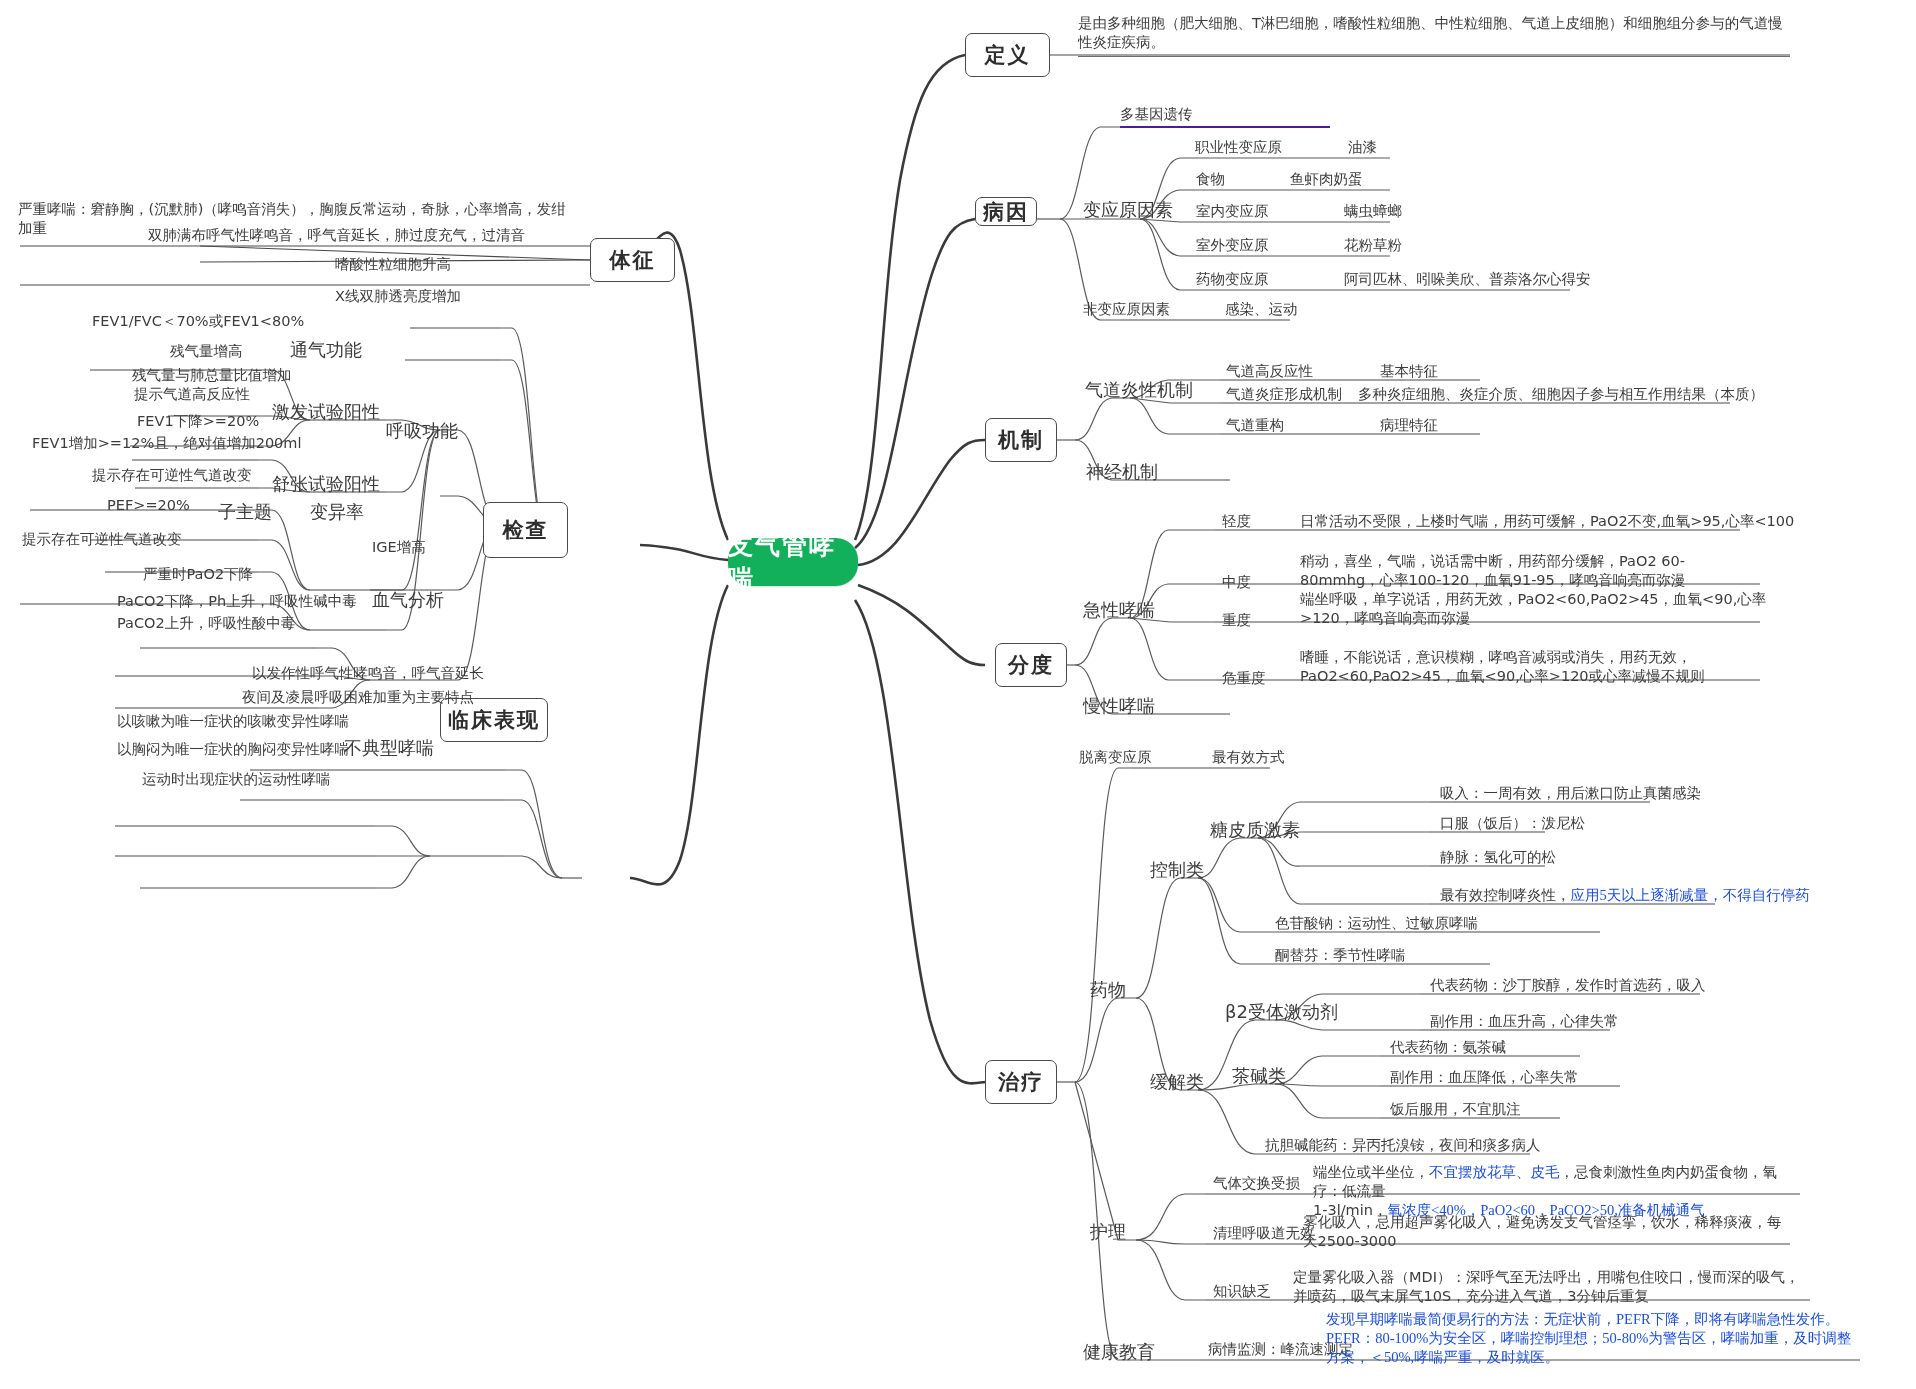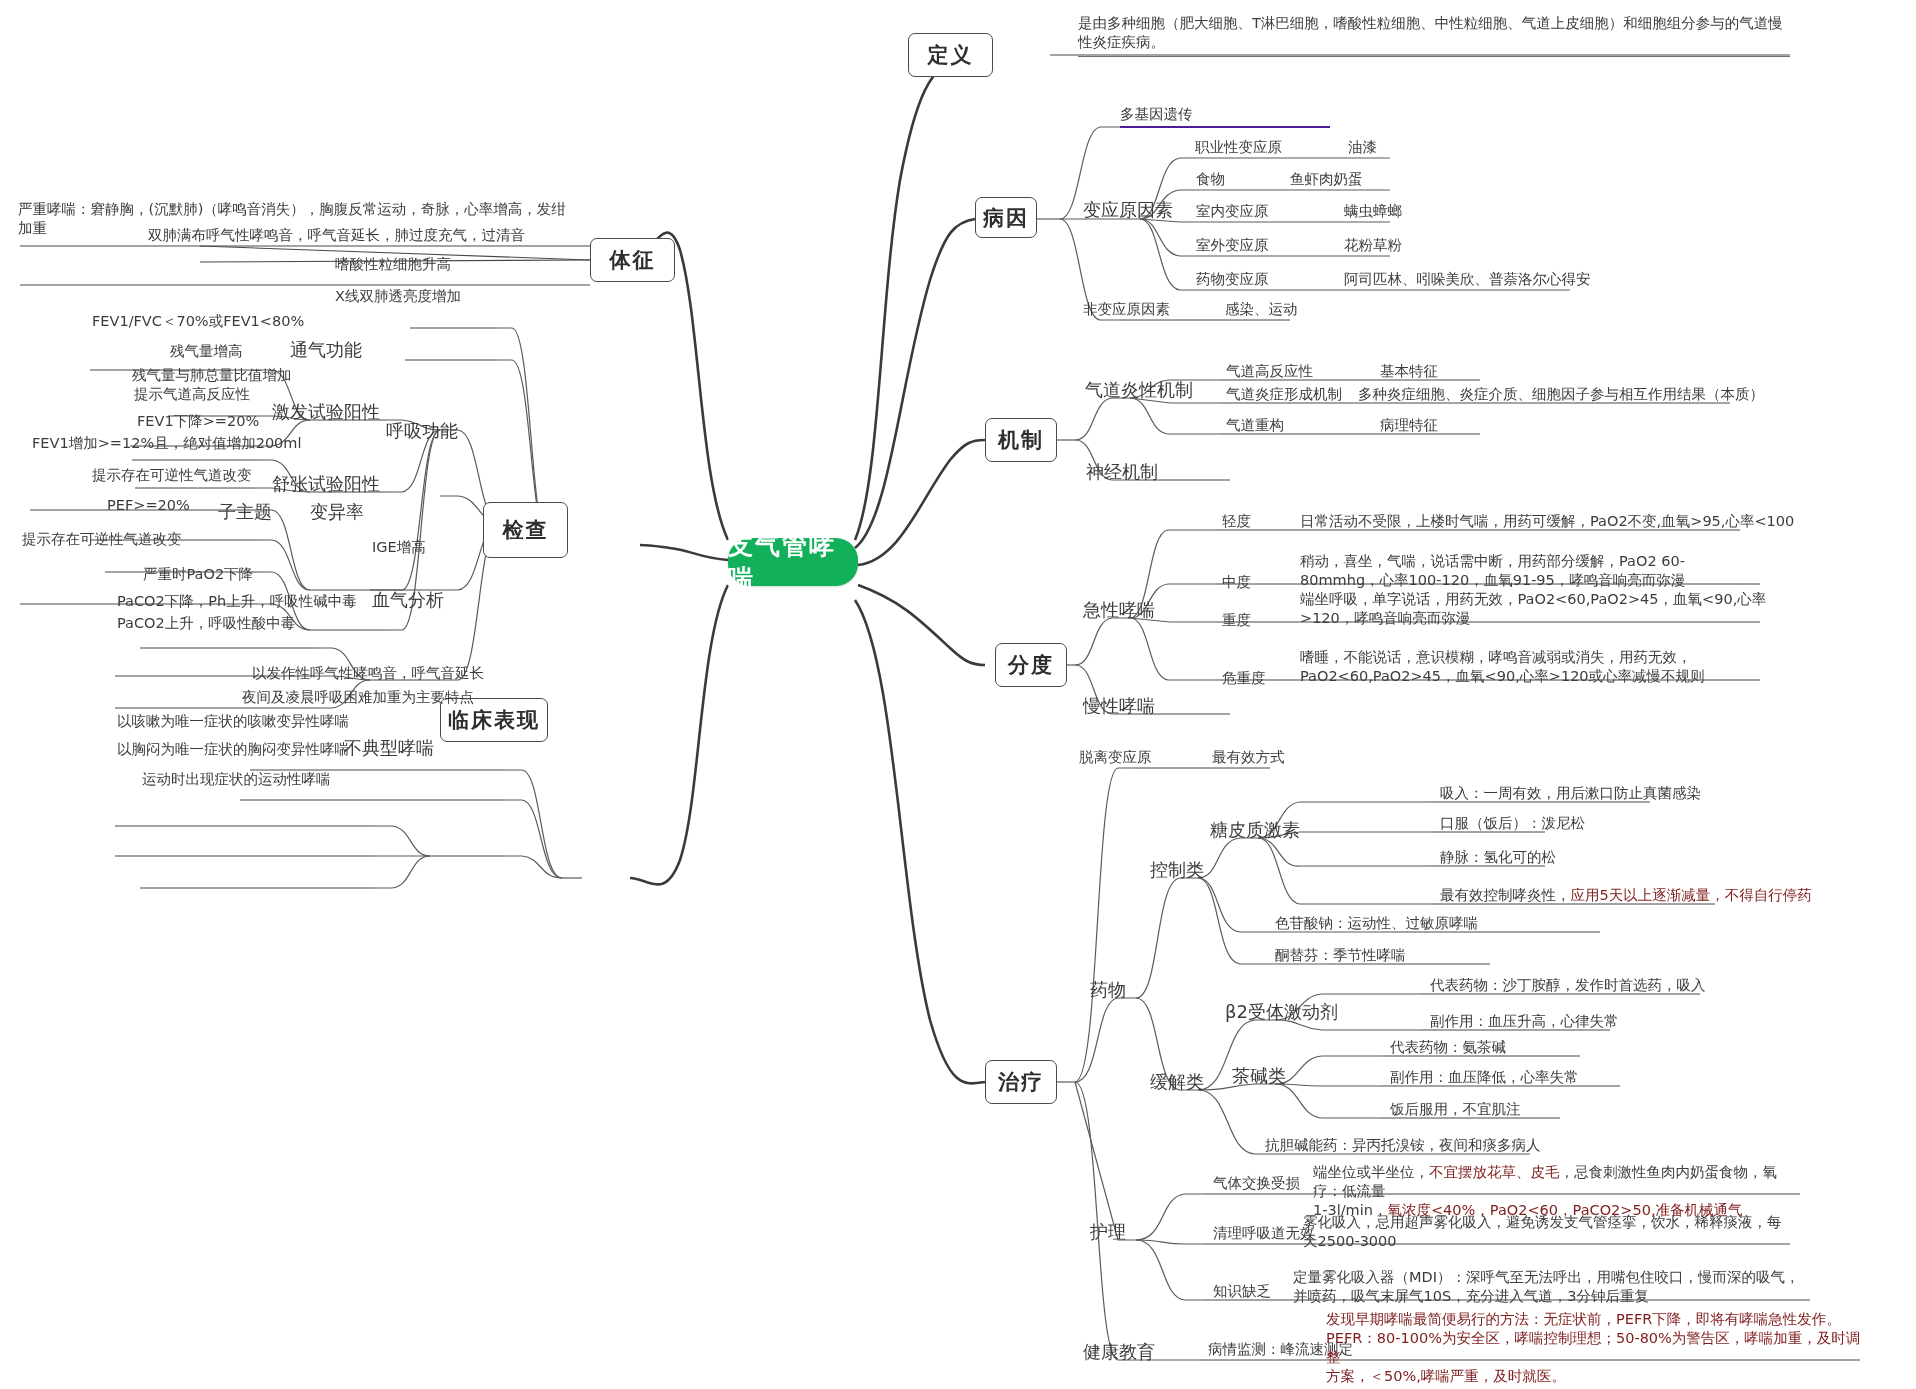--- a/index.html
+++ b/index.html
@@ -30,21 +30,21 @@
     display:flex;align-items:center;justify-content:center;
   }
   
   .leaf{
     font-size:14.5px;line-height:19px;color:#3c3c3c;white-space:nowrap;
     padding-bottom:2px;
   }
   .leaf.ul{border-bottom:2px solid #4c1d95;}
   .leaf.multi{white-space:normal;}
   .leaf.r{text-align:right;}
-  .blue{color:#7f1d1d;}
+  .blue{color:#1d4ed8;font-family:Liberation Serif, serif;}
   .lab{font-size:18px;color:#3c3c3c;white-space:nowrap;}
 </style>
 </head>
 <body>
 
 <div id="canvas">
 
   <svg class="links" viewBox="0 0 1916 1389">
 
     <path class="trunk" d="M 855 540 C 880 480, 880 300, 900 180 C 915 100, 930 62, 965 55"></path>
@@ -220,28 +220,28 @@
     <path class="branch2" d="M 430 856 C 410 856, 412 886, 392 888 L 375 888"></path>
     <path d="M 115 826 L 375 826"></path>
     <path d="M 115 856 L 375 856"></path>
     <path d="M 140 888 L 375 888"></path>
   </svg>
 
   <div class="node root" style="left:728px;top:538px;width:130px;height:48px;">
     <span>支气管哮喘</span>
   </div>
 
-  <div class="node l1" style="left:908px;top:33px;width:85px;height:44px;">
+  <div class="node l1" style="left:965px;top:33px;width:85px;height:44px;">
     <span>定义</span>
   </div>
   <div class="node leaf multi" style="left:1078px;top:14px;width:712px;border-bottom:1px solid #6e6e6e;padding-bottom:4px;">
     <span>是由多种细胞（肥大细胞、T淋巴细胞，嗜酸性粒细胞、中性粒细胞、气道上皮细胞）和细胞组分参与的气道慢性炎症疾病。</span>
   </div>
 
-  <div class="node l1" style="left:975px;top:197px;width:62px;height:41px;">
+  <div class="node l1" style="left:975px;top:197px;width:62px;height:29px;">
     <span>病因</span>
   </div>
   <div class="node leaf ul" style="left:1120px;top:105px;width:210px;">
     <span>多基因遗传</span>
   </div>
   <div class="node lab" style="left:1083px;top:198px;">
     <span>变应原因素</span>
   </div>
 
   <div class="node leaf" style="left:1195px;top:138px;">

